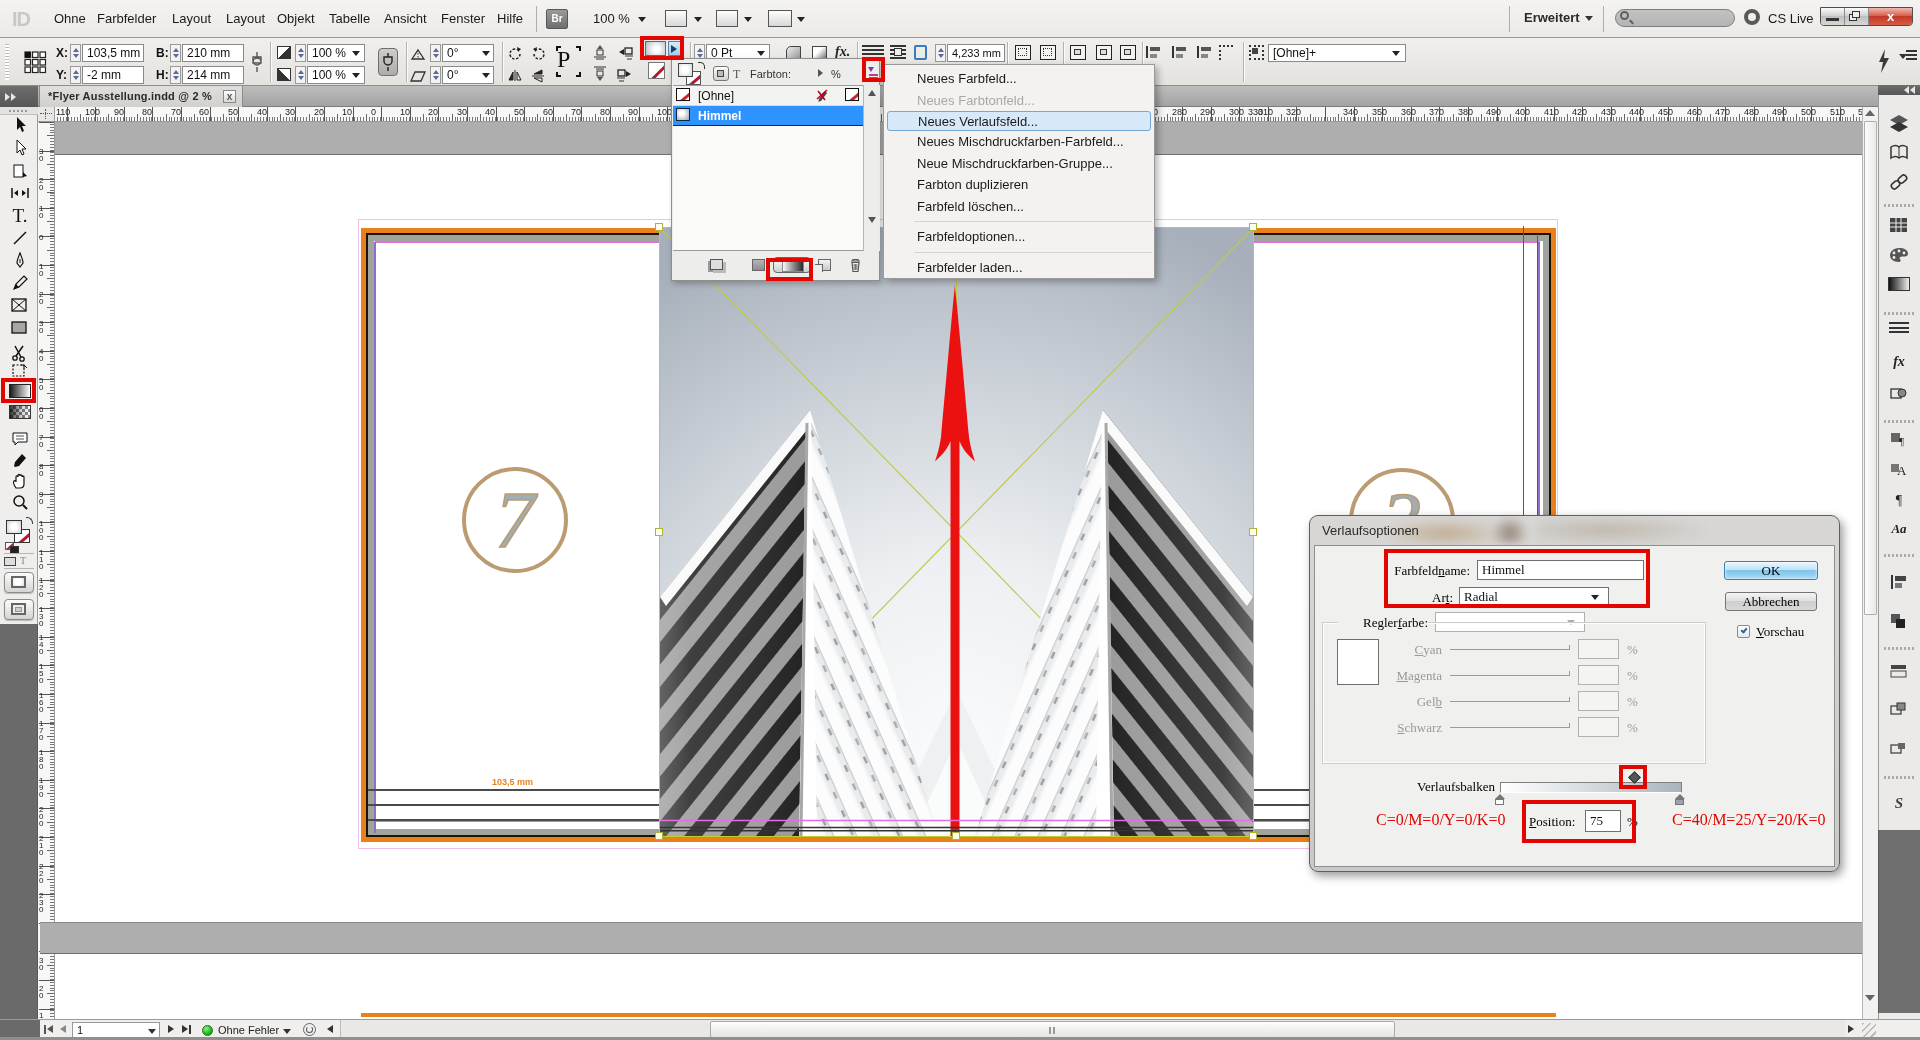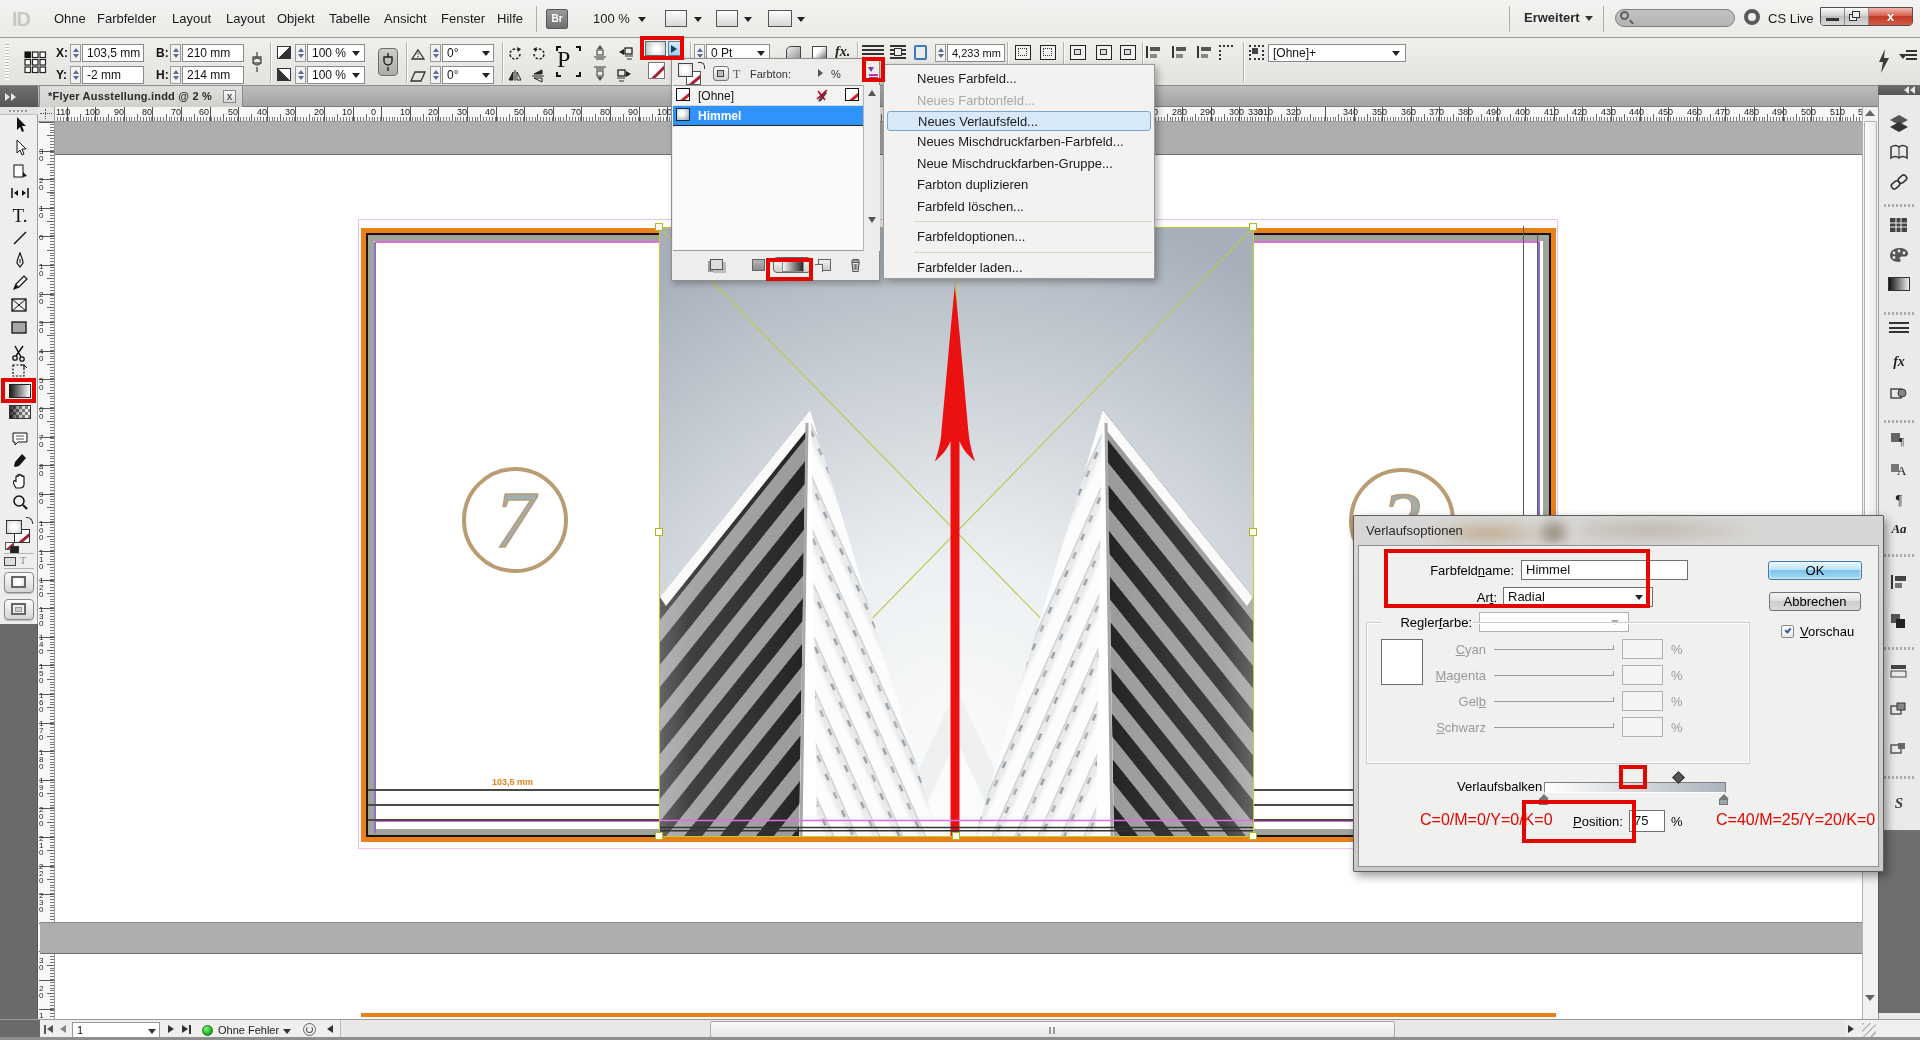--- a/index.html
+++ b/index.html
@@ -800,28 +800,28 @@
  <div class="menuitem">Neues Mischdruckfarben-Farbfeld...</div>
  <div class="menuitem">Neue Mischdruckfarben-Gruppe...</div>
  <div class="menuitem">Farbton duplizieren</div>
  <div class="menuitem">Farbfeld löschen...</div>
  <div style="height:1px;background:#d6d4d1;margin:4px 2px 4px 30px;"></div>
  <div class="menuitem">Farbfeldoptionen...</div>
  <div style="height:1px;background:#d6d4d1;margin:4px 2px 4px 30px;"></div>
  <div class="menuitem">Farbfelder laden...</div>
 </div>
 
-<div class="ab" style="left:1353px;top:515px;width:531px;height:357px;z-index:30;border:1px solid #5f5f5f;background:linear-gradient(#d8d7d5,#cac9c7);box-shadow:3px 4px 10px rgba(0,0,0,0.4);border-radius:1px;">
+<div class="ab" style="left:1309px;top:515px;width:531px;height:357px;z-index:30;border:1px solid #5f5f5f;background:linear-gradient(#d8d7d5,#cac9c7);box-shadow:3px 4px 10px rgba(0,0,0,0.4);border-radius:9px;">
 
  <div class="ab" style="left:70px;top:2px;width:130px;height:26px;background:radial-gradient(ellipse at 50% 60%,rgba(170,130,80,0.5),rgba(170,130,80,0) 70%);filter:blur(4px);"></div>
  <div class="ab" style="left:182px;top:0px;width:36px;height:28px;background:radial-gradient(ellipse at 50% 60%,rgba(95,70,45,0.55),rgba(95,70,45,0) 75%);filter:blur(3px);"></div>
  <div class="ab" style="left:228px;top:0px;width:170px;height:28px;background:radial-gradient(ellipse at 40% 50%,rgba(160,145,125,0.45),rgba(160,145,125,0) 75%);filter:blur(4px);"></div>
  <div class="ab" style="left:12px;top:7px;font-size:13px;color:#2a2a2a;">Verlaufsoptionen</div>
 
- <div class="ab" style="left:4px;top:29px;width:521px;height:322px;background:#f0f0ee;border:1px solid #8f8f8f;">
+ <div class="ab" style="left:4px;top:29px;width:521px;height:322px;background:#f0f0ee;border:1px solid #8f8f8f;font-family:Liberation Serif, serif;">
 
   <div class="dlab" style="left:63px;top:17px;width:92px;text-align:right;">Farbfeld<u>n</u>ame:</div>
   <div class="fld" style="left:162px;top:14px;width:167px;height:20px;line-height:18px;font-size:13px;border-color:#707070;">Himmel</div>
   <div class="dlab" style="left:98px;top:44px;width:40px;text-align:right;">Ar<u>t</u>:</div>
   <div class="fld" style="left:144px;top:41px;width:150px;height:20px;line-height:18px;font-size:13px;border-color:#707070;">Radial</div>
   <div class="ddarrow" style="left:276px;top:49px;"></div>
   <div class="ab" style="left:409px;top:15px;width:94px;height:19px;border:1px solid #3c7fb1;border-radius:3px;background:linear-gradient(#eaf6fd,#bce4f9 45%,#7fc3ea 50%,#a6d9f4);text-align:center;font-size:13px;line-height:17px;color:#000;box-shadow:inset 0 0 3px #fff;">OK</div>
   <div class="ab" style="left:410px;top:46px;width:92px;height:19px;border:1px solid #757575;border-radius:3px;background:linear-gradient(#f4f4f4,#e0e0e0 45%,#cecece 50%,#d8d8d8);text-align:center;font-size:13px;line-height:17px;color:#000;">Abbrechen</div>
   <div class="ab" style="left:422px;top:79px;width:13px;height:13px;border:1px solid #8a8a8a;background:linear-gradient(#fefefe,#e8e8e8);border-radius:2px;">
         <div style="position:absolute;left:3px;top:2px;width:6px;height:4px;border-left:2px solid #2a5fa0;border-bottom:2px solid #2a5fa0;transform:rotate(-50deg);"></div>

